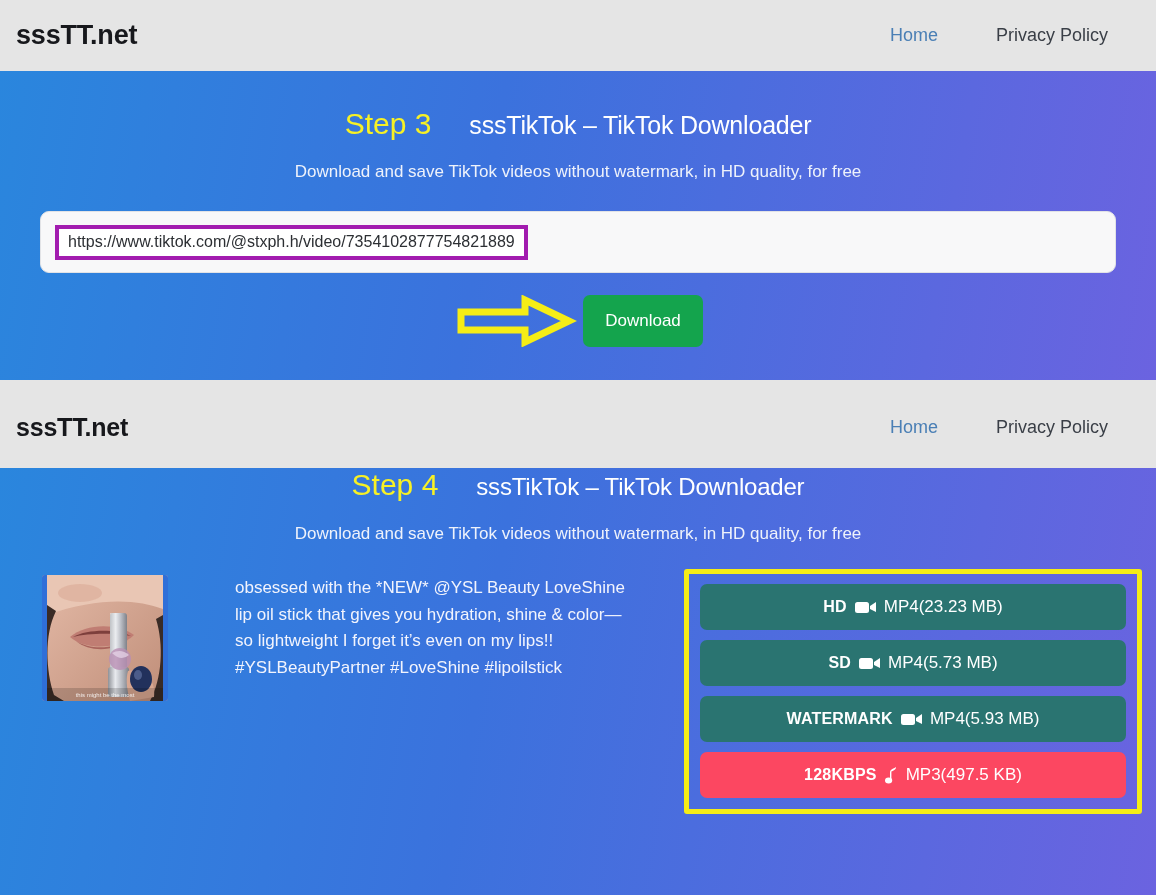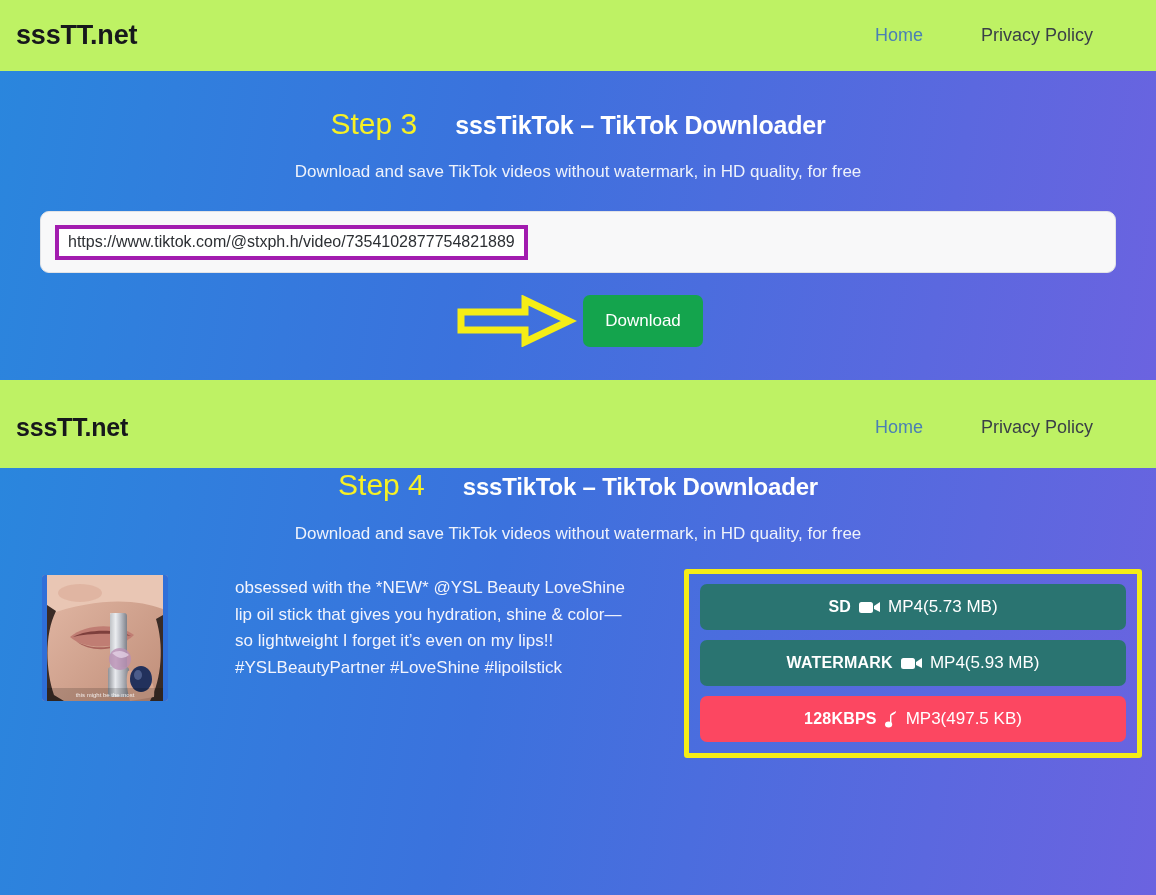--- a/index.html
+++ b/index.html
@@ -10,24 +10,24 @@
     overflow: hidden;
     background: #ffffff;
     font-family: "Liberation Sans", sans-serif;
   }
 
   .page { position: relative; width: 1156px; height: 895px; }
 
   
   .site-header {
     height: 71px;
-    background: #bef264;
-    display: flex;
-    align-items: center;
-    padding: 0 63px 0 16px;
+    background: #e5e5e5;
+    display: flex;
+    align-items: center;
+    padding: 0 48px 0 16px;
   }
   .site-header.second { height: 88px; padding-top: 6px; }
 
   .brand {
     font-size: 27px;
     font-weight: 700;
     color: #17181c;
     letter-spacing: -0.2px;
     white-space: nowrap;
   }
@@ -66,21 +66,21 @@
   .hero.step4 .hero-titles { }
 
   .step-label {
     font-size: 30px;
     font-weight: 400;
     color: #f7f125;
     white-space: nowrap;
   }
   .hero-title {
     font-size: 25px;
-    font-weight: 700;
+    font-weight: 400;
     color: #ffffff;
     white-space: nowrap;
     letter-spacing: -0.2px;
   }
   .hero.step4 .hero-title { font-size: 24px; }
 
   .hero-sub {
     text-align: center;
     font-size: 17px;
     color: #eef2fb;
@@ -299,20 +299,30 @@
           <ellipse cx="96" cy="100" rx="4" ry="5" fill="#5d6f9e" opacity="0.7"></ellipse>
           <rect x="5" y="113" width="116" height="13" fill="#000" opacity="0.16"></rect>
           <text x="63" y="122" font-size="6" fill="#ffffff" text-anchor="middle" font-family="Liberation Sans, sans-serif" opacity="0.85">this might be the most</text>
         </svg>
       </div>
 
       <div class="desc">obsessed with the *NEW* @YSL Beauty LoveShine lip oil stick that gives you hydration, shine &amp; color— so lightweight I forget it’s even on my lips!! #YSLBeautyPartner #LoveShine #lipoilstick</div>
 
       <div class="dl-panel">
 
+        <button class="dl-btn video">
+          <span class="q">HD</span>
+          <span class="ic">
+            <svg width="21" height="14" viewBox="0 0 21 14" aria-hidden="true">
+              <rect x="0" y="2" width="14" height="11" rx="2.5" fill="#ffffff"></rect>
+              <polygon points="15,6 21,2 21,12 15,9" fill="#ffffff"></polygon>
+            </svg>
+          </span>
+          <span class="fmt">MP4(23.23 MB)</span>
+        </button>
 
         <button class="dl-btn video">
           <span class="q">SD</span>
           <span class="ic">
             <svg width="21" height="14" viewBox="0 0 21 14" aria-hidden="true">
               <rect x="0" y="2" width="14" height="11" rx="2.5" fill="#ffffff"></rect>
               <polygon points="15,6 21,2 21,12 15,9" fill="#ffffff"></polygon>
             </svg>
           </span>
           <span class="fmt">MP4(5.73 MB)</span>

